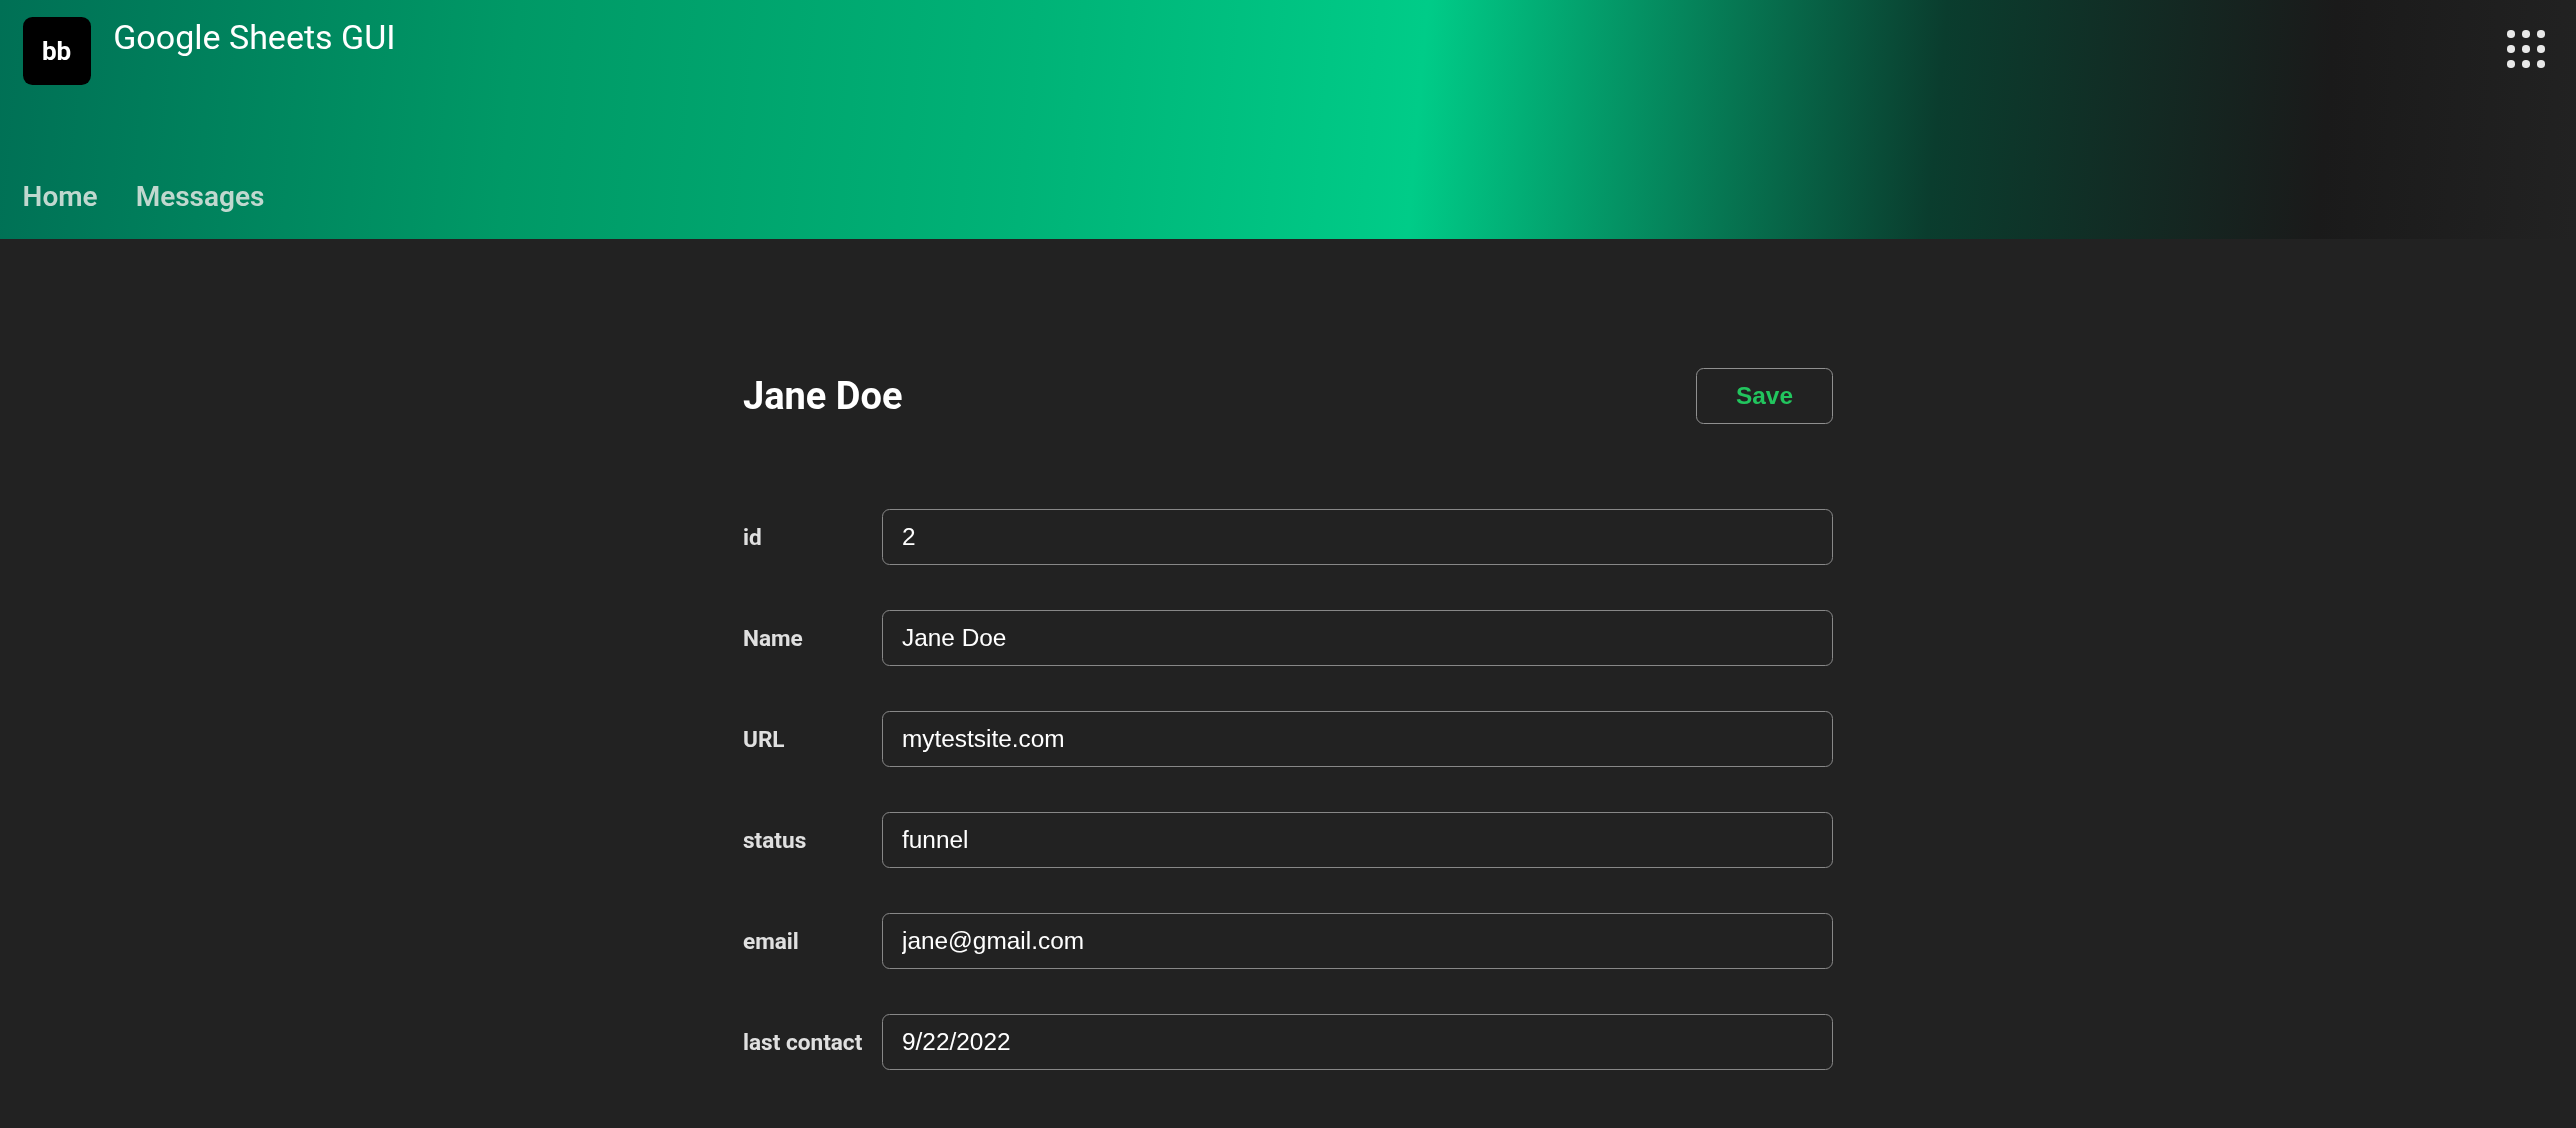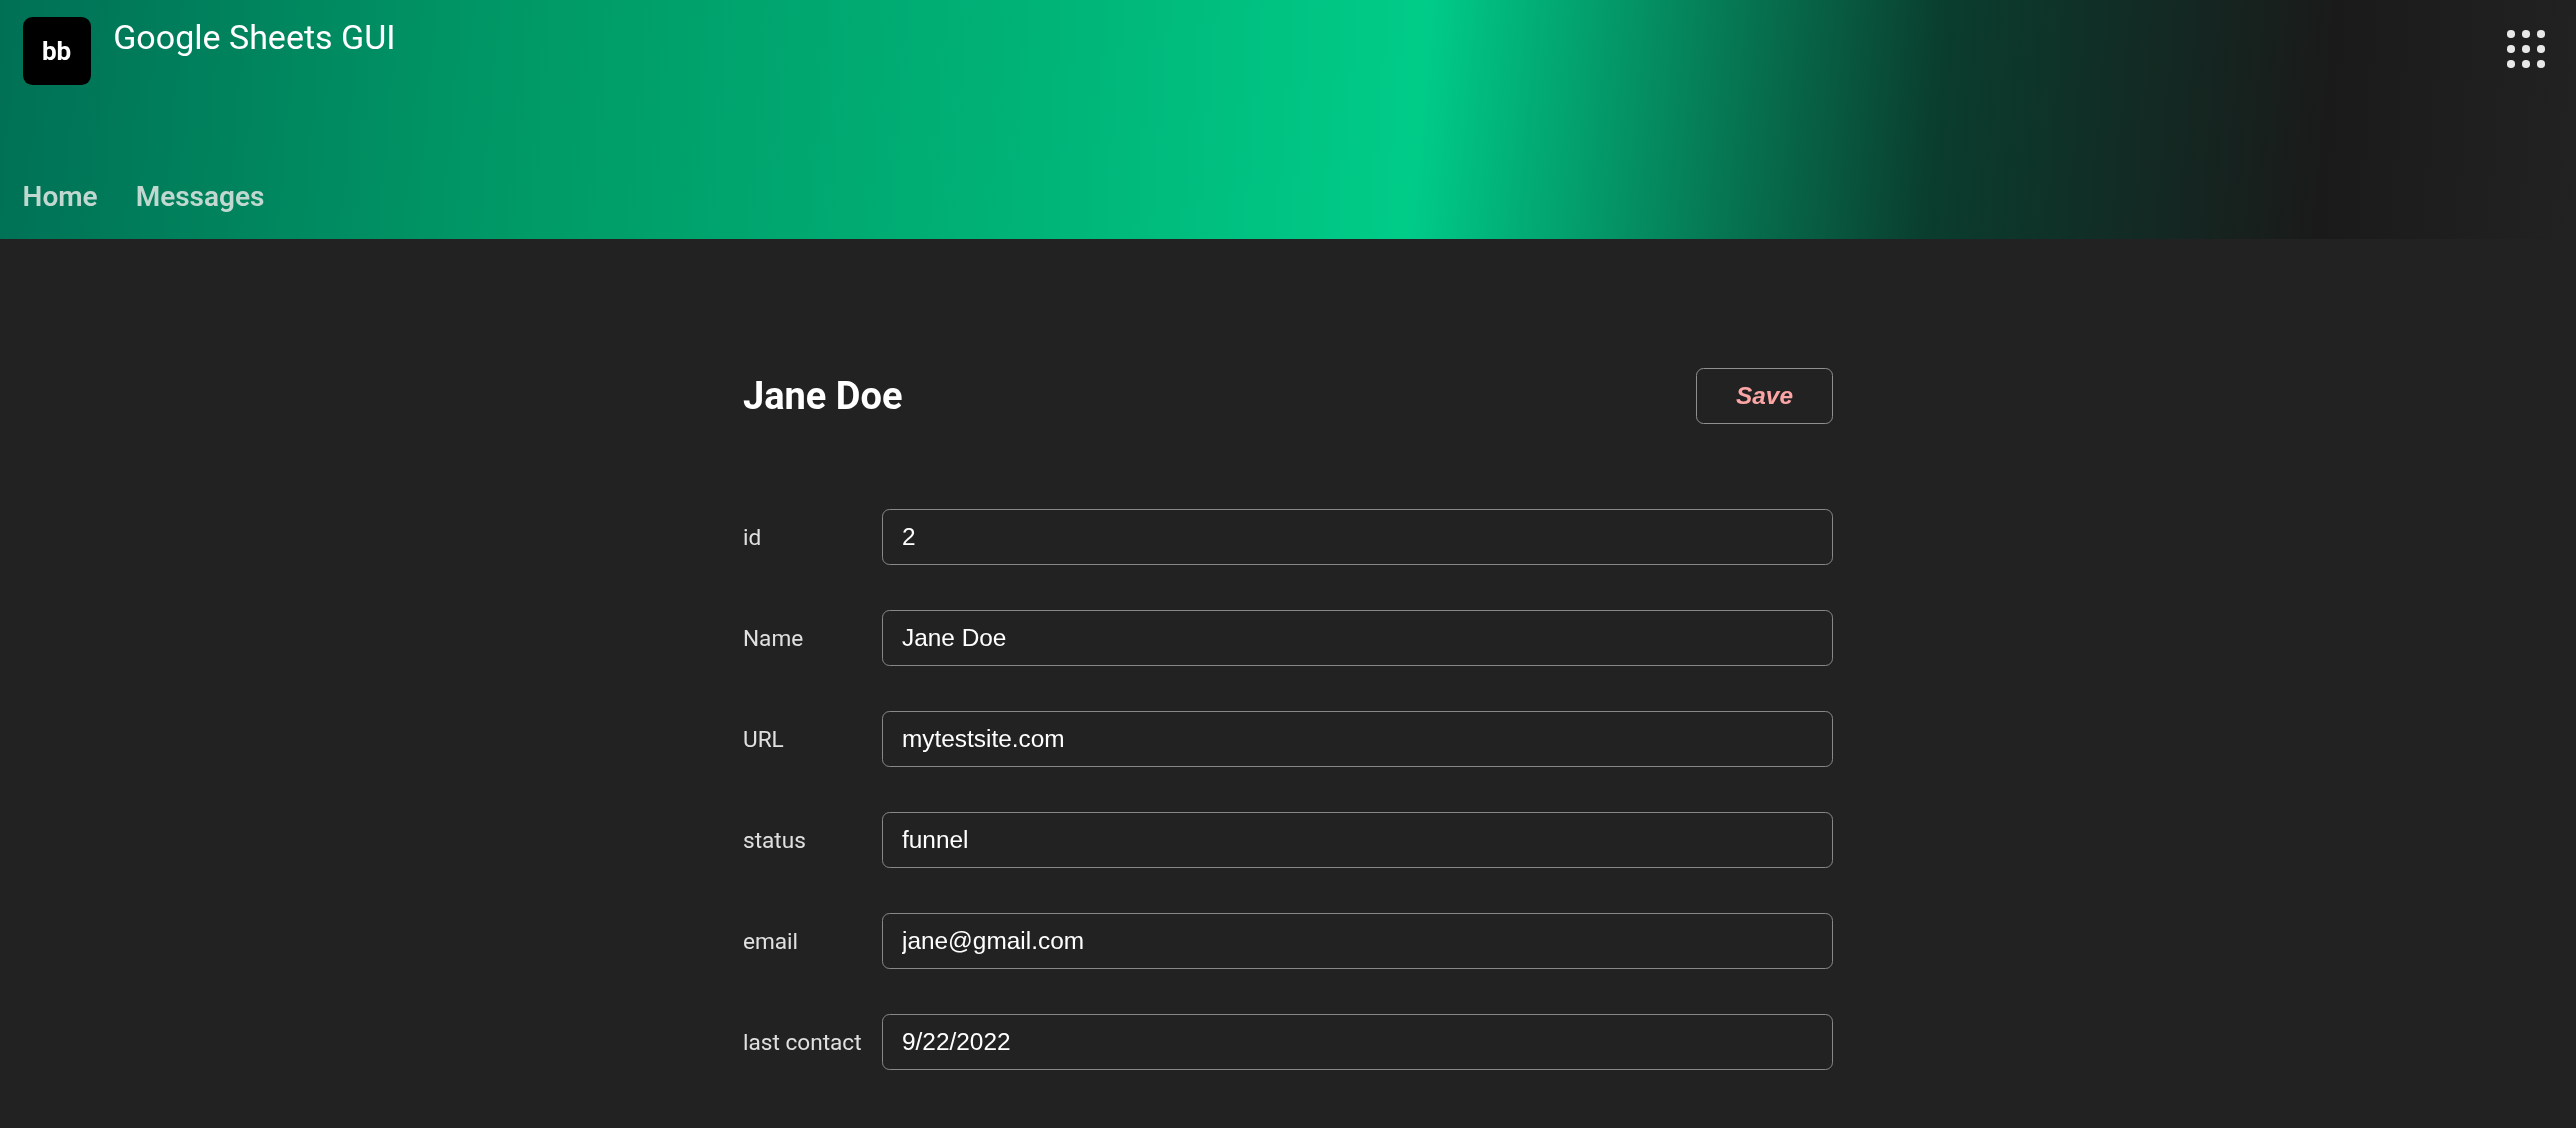--- a/index.html
+++ b/index.html
@@ -106,40 +106,39 @@
     
     .page-title {
       color: #ffffff;
       font-size: 38px;
       font-weight: 700;
     }
     
     .save-button {
       background-color: transparent;
       border: 1.9px solid #909090;
-      color: #fca5a5;
+      color: #22c55e;
       font-size: 24.4px;
       font-weight: 600;
       padding: 13px 39px;
       border-radius: 7.5px;
       cursor: pointer;
-      font-style: italic;
     }
     
     .form-row {
       display: flex;
       align-items: center;
       margin-bottom: 45px;
     }
     
     .form-label {
       width: 139px;
       color: #e0e0e0;
       font-size: 22.6px;
-      font-weight: 400;
+      font-weight: 700;
     }
     
     .form-input {
       flex: 1;
       background-color: transparent;
       border: 1.9px solid #888888;
       border-radius: 7.5px;
       color: #ffffff;
       font-size: 24.4px;
       padding: 13px 19px;

